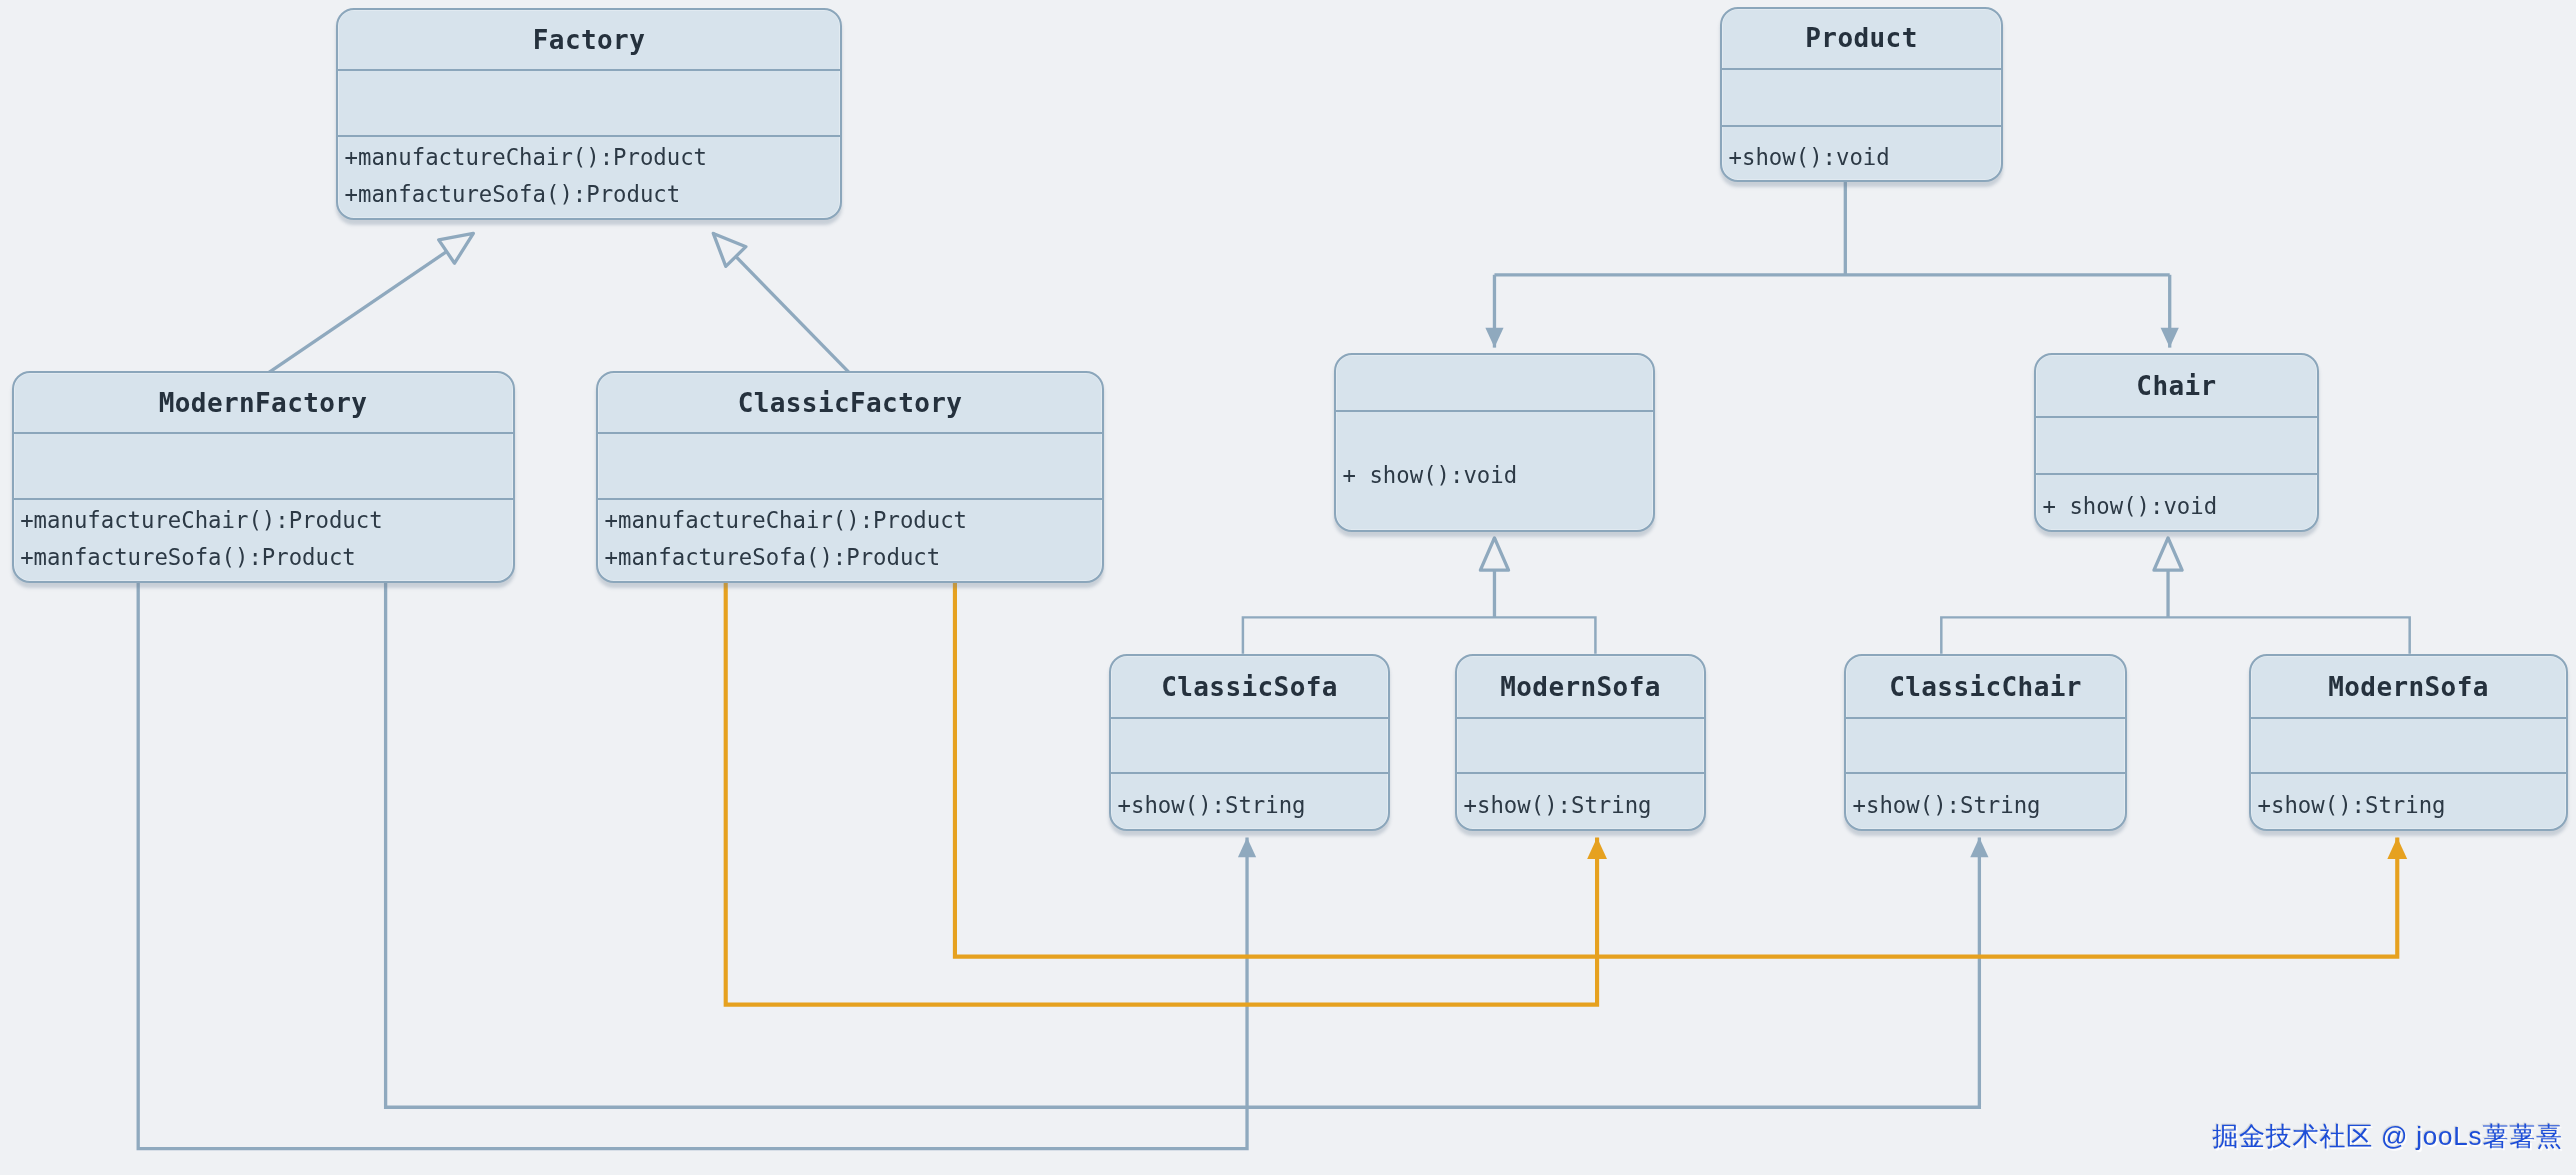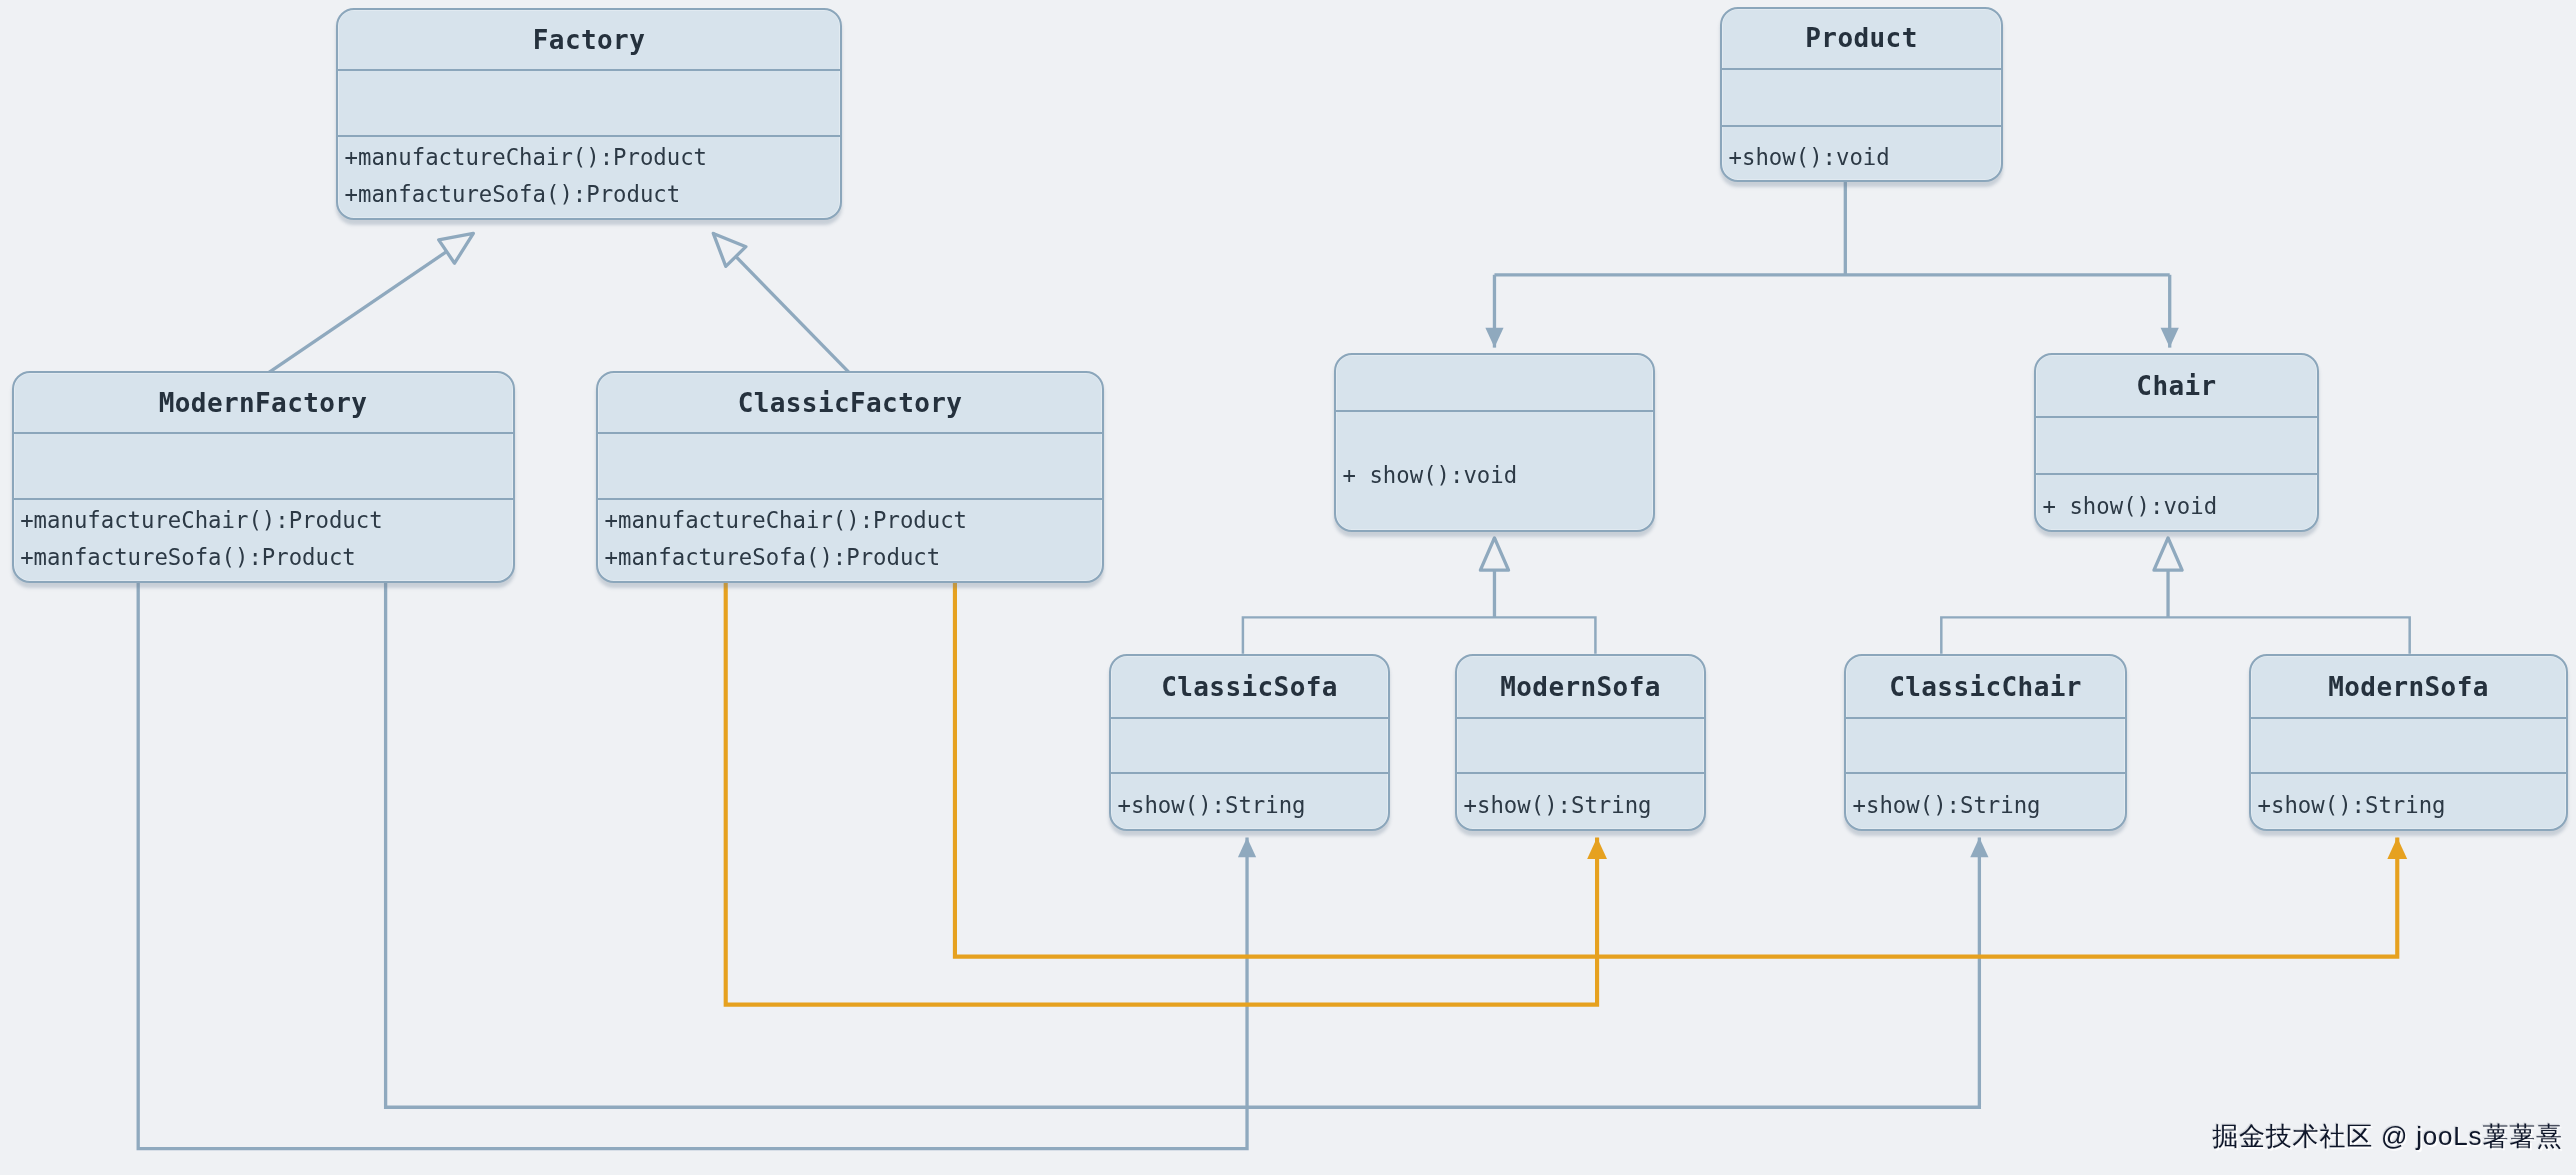--- a/index.html
+++ b/index.html
@@ -47,21 +47,21 @@
   }
   .uml-methods.center{
     display:flex;align-items:center;
     padding-top:8px;
   }
   .watermark{
     position:absolute;
     right:13.2px;top:1119px;
     font-family:"Liberation Sans", sans-serif;
     font-size:26px;
-    color:#0f172a;
+    color:#1d4ed8;
     text-shadow:1.7px 1.7px 0.8px rgba(255,255,255,.95), -0.8px -0.8px 0.8px rgba(160,165,172,.45);
     letter-spacing:0.8px;
   }
 </style>
 </head>
 <body>
 
 <div class="stage">
 
   <svg class="edges" viewBox="0 0 3113 1421" xmlns="http://www.w3.org/2000/svg">

